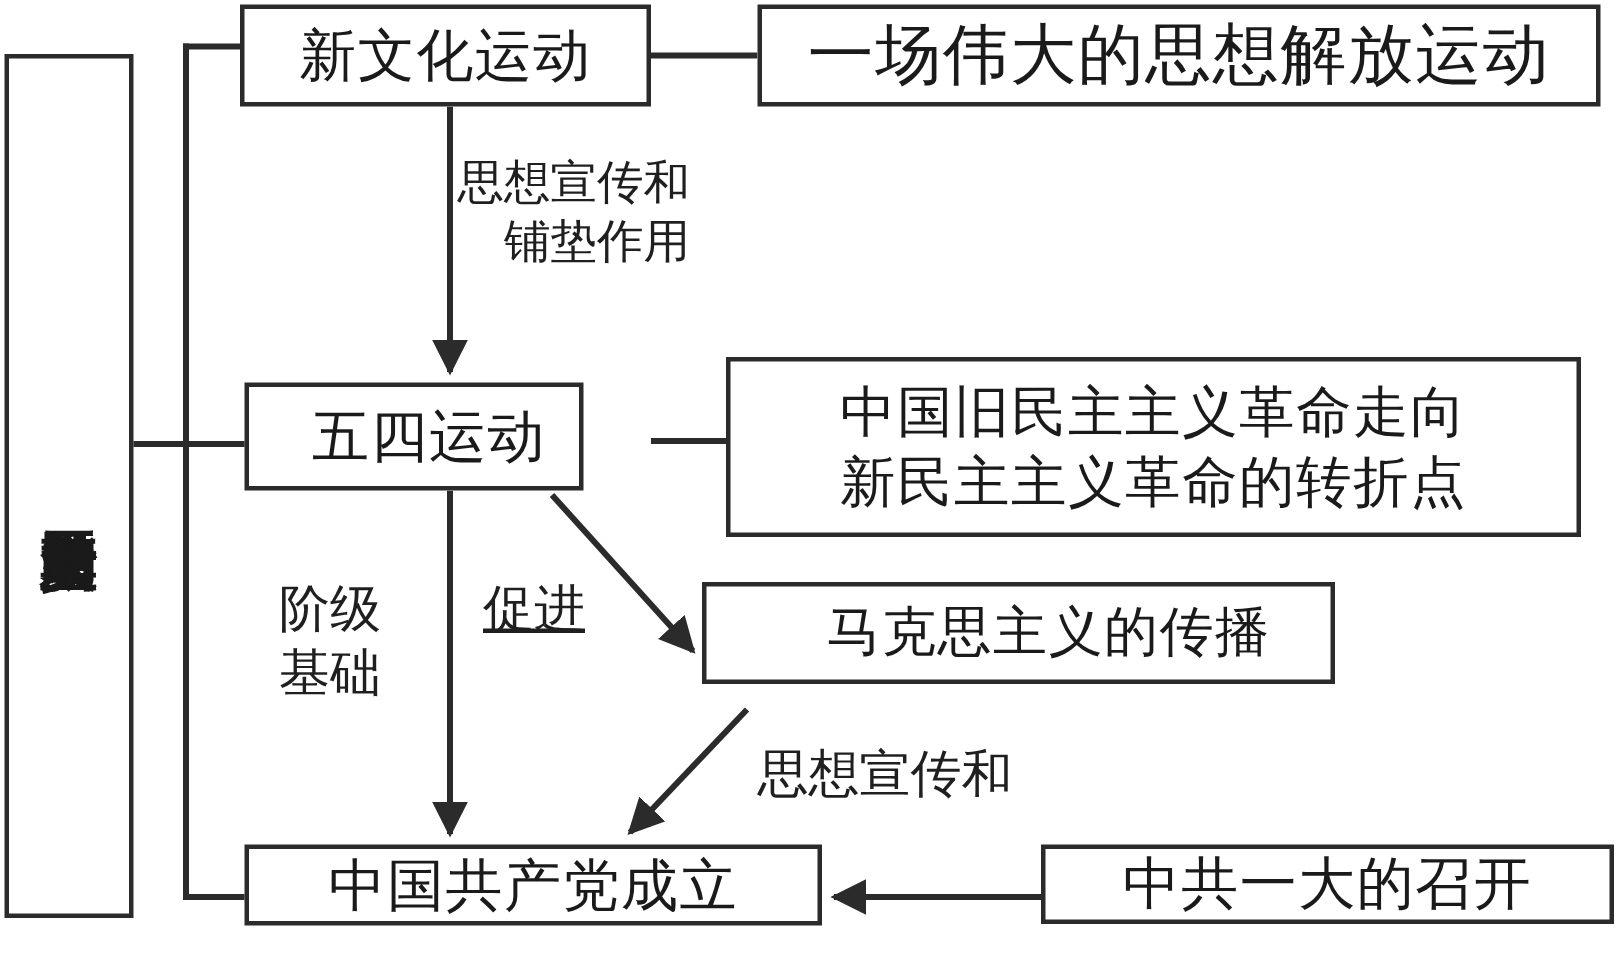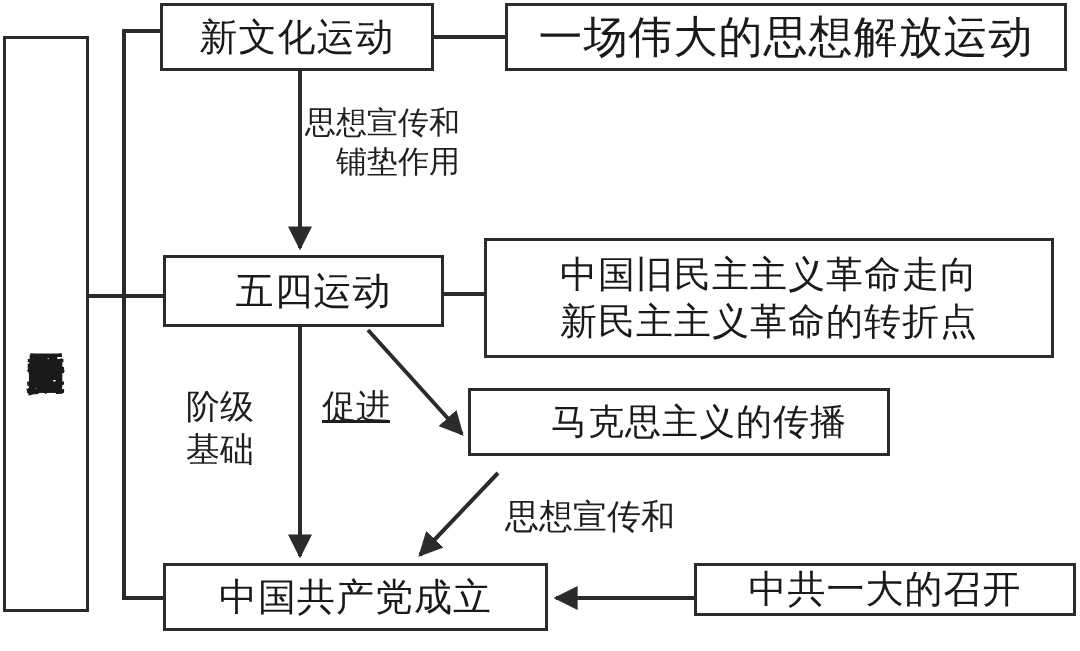--- a/index.html
+++ b/index.html
@@ -54,37 +54,37 @@
   }
   #node-new-culture {
     left: 160px; top: 3px; width: 274px; height: 68px;
     font-size: 38px;
   }
   #node-great-liberation {
     left: 505px; top: 3px; width: 562px; height: 68px;
     font-size: 44px;
   }
   #node-may-fourth {
-    left: 163px; top: 255px; width: 281px; height: 72px;
+    left: 163px; top: 255px; width: 226px; height: 72px;
     font-size: 38px;
     padding-left: 20px;
   }
   #node-turning-point {
     left: 484px; top: 238px; width: 570px; height: 120px;
     font-size: 37px;
     flex-direction: column;
     line-height: 1.28;
   }
   #node-marxism {
     left: 468px; top: 388px; width: 422px; height: 68px;
     font-size: 36px;
     padding-left: 40px;
   }
   #node-ccp-founded {
-    left: 163px; top: 563px; width: 385px; height: 68px;
+    left: 163px; top: 563px; width: 385px; height: 54px;
     font-size: 38px;
   }
   #node-first-congress {
     left: 694px; top: 563px; width: 382px; height: 53px;
     font-size: 38px;
   }
 
   
   .edge-label {
     position: absolute;

